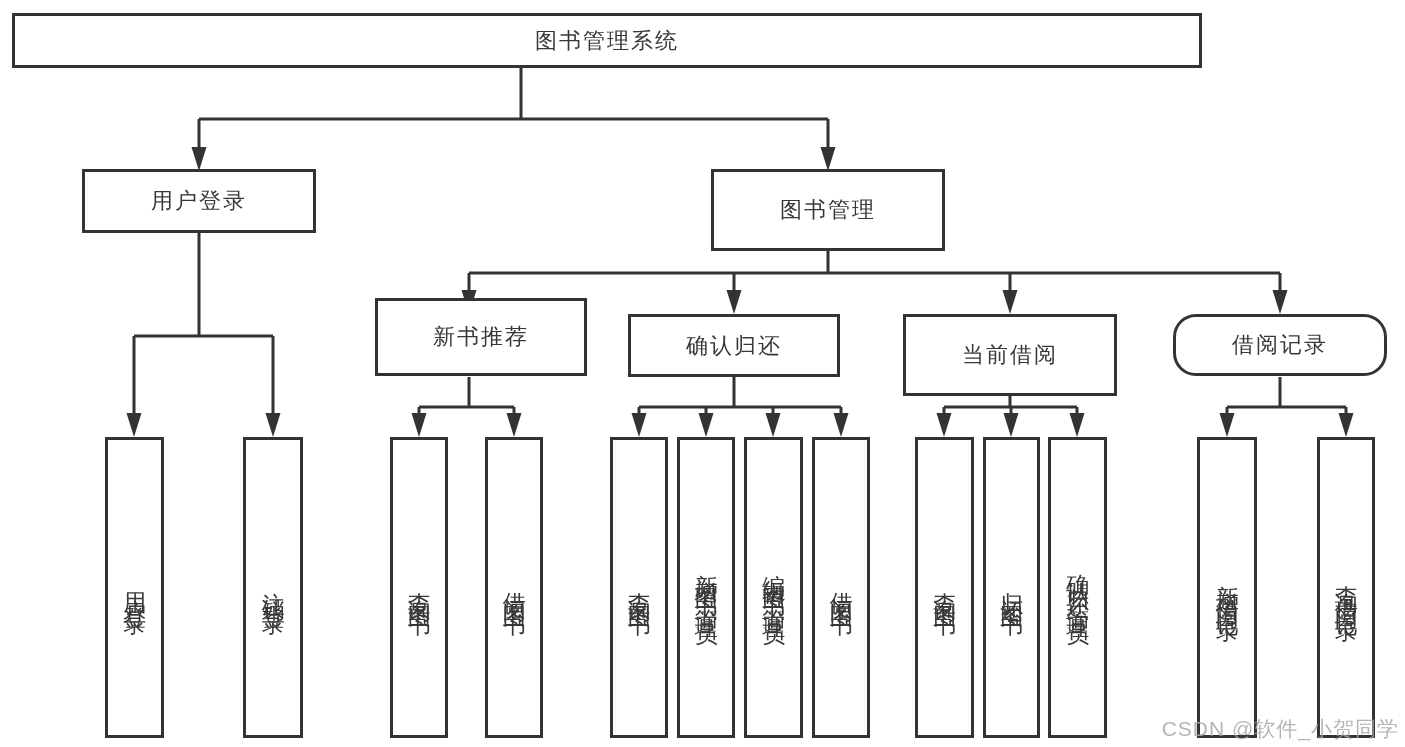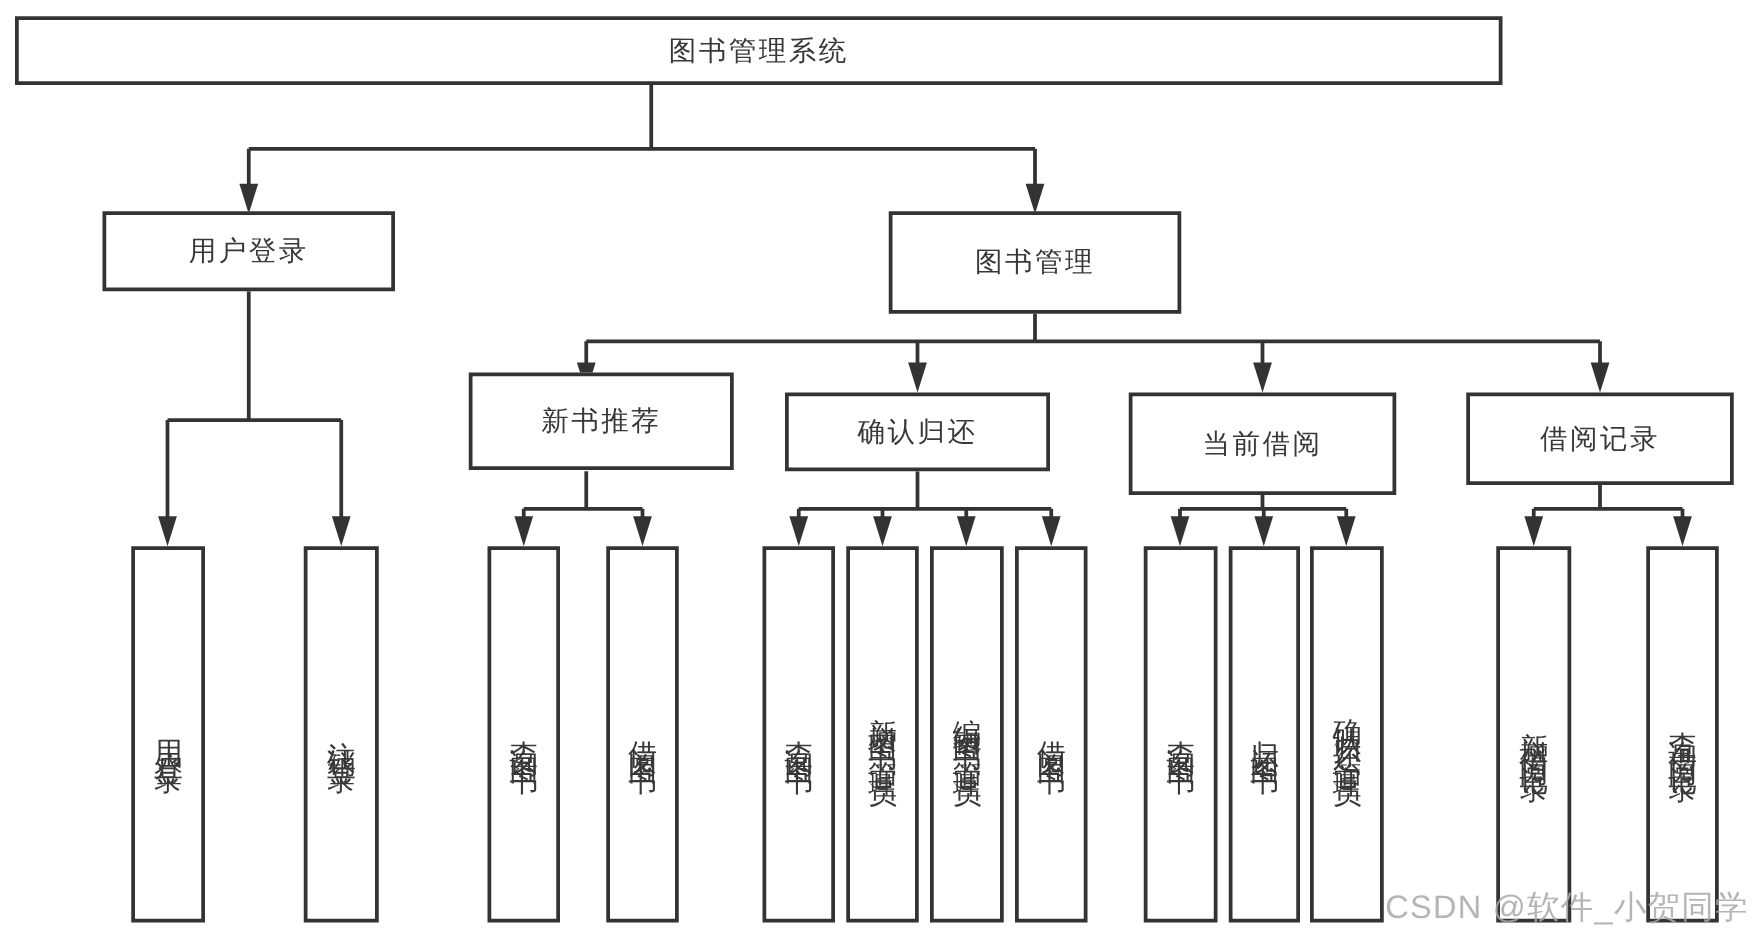--- a/index.html
+++ b/index.html
@@ -38,21 +38,21 @@
     text-orientation: mixed;
     font-size: 23px;
     letter-spacing: 7px;
     line-height: 1.1;
     white-space: nowrap;
   }
   .watermark {
     position: absolute;
     right: 6px;
     bottom: 4px;
-    font-size: 26px;
+    font-size: 21px;
     color: rgba(168,168,168,0.85);
     letter-spacing: 1px;
     z-index: 5;
     white-space: nowrap;
   }
   svg path { stroke: #333333; stroke-width: 3; fill: none; }
   svg polygon { fill: #333333; stroke: none; }
 </style>
 </head>
 <body>
@@ -108,21 +108,21 @@
 
   <div class="node h" style="left:363px; top:298px; width:212px; height:78px;margin-left:12px;">
     <span>新书推荐</span>
   </div>
   <div class="node h" style="left:628px; top:314px; width:212px; height:63px;">
     <span>确认归还</span>
   </div>
   <div class="node h" style="left:903px; top:314px; width:214px; height:82px;">
     <span>当前借阅</span>
   </div>
-  <div class="node h" style="left:1173px; top:314px; width:214px; height:74px;">
+  <div class="node h" style="left:1173px; top:314px; width:214px; height:62px;border-radius:23px;">
     <span>借阅记录</span>
   </div>
 
   <div class="node v" style="left:105px; top:437px; width:59px; height:301px;">
     <span>用户登录</span>
   </div>
   <div class="node v" style="left:243px; top:437px; width:60px; height:301px;">
     <span>注销登录</span>
   </div>
 

